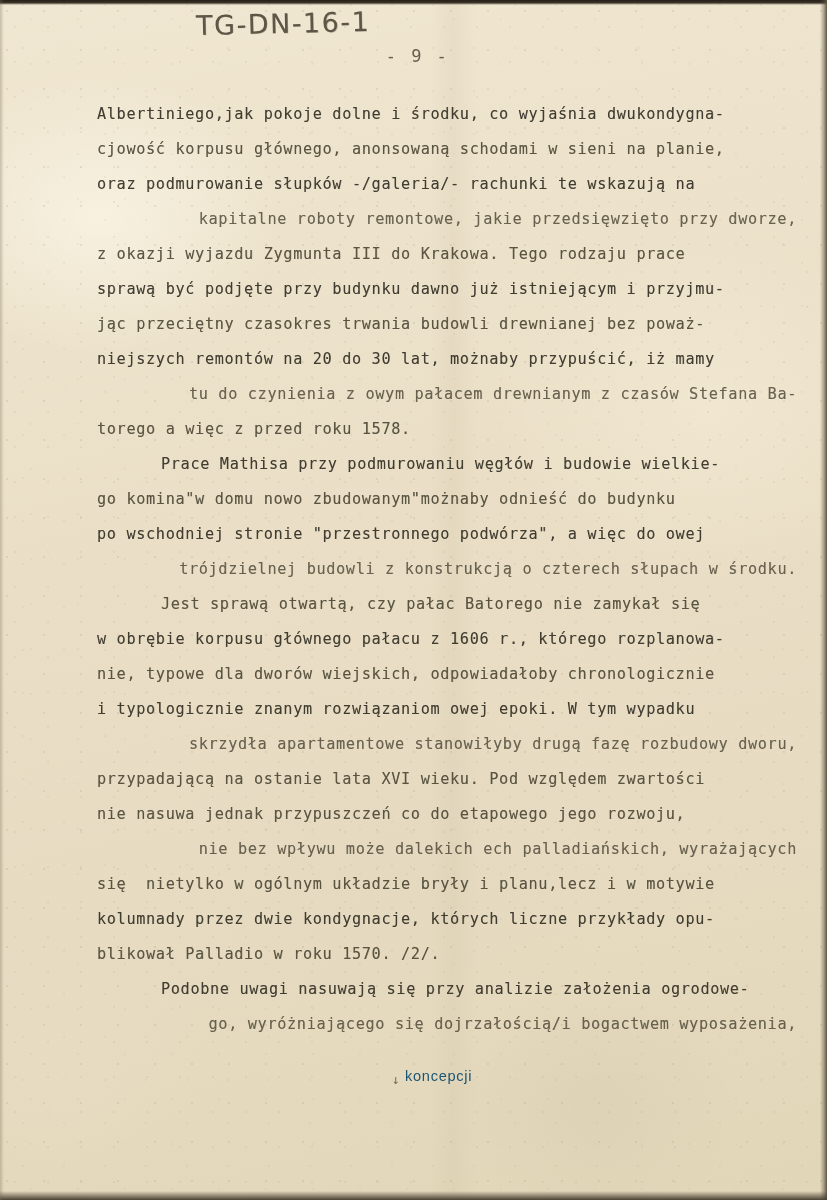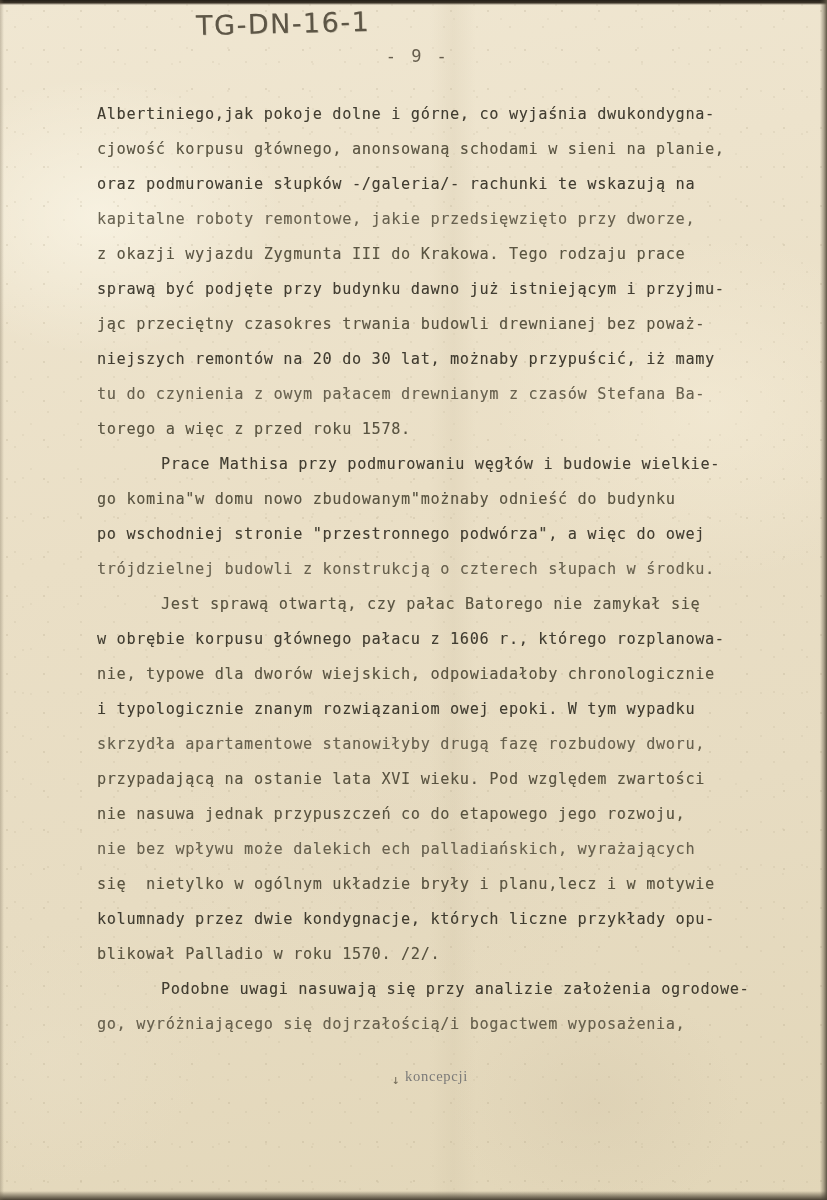--- a/index.html
+++ b/index.html
@@ -123,31 +123,31 @@
     color: #3c382e;
     white-space: pre;
     opacity: 0.92;
     text-shadow: 0.35px 0.25px 0.35px rgba(60,56,46,0.35);
   }
   .tline.indent { text-indent: 64px; }
 
   
   .ink-a { opacity: 0.95; color: #383429; }
   .ink-b { opacity: 0.88; color: #46412f; }
-  .ink-c { opacity: 0.83; color: #4e4837; }
+  .ink-c { opacity: 0.83; color: #4e4837; text-align: right; }
 
   
   .interlinear {
     position: absolute;
     left: 405px;
     top: 1068px;
-    font-family: Liberation Serif, serif;
+    font-family: Liberation Sans, sans-serif;
     font-size: 14.6px;
     letter-spacing: 0.7px;
-    color: #737373;
+    color: #0c4a6e;
     white-space: pre;
     opacity: 0.92;
   }
   .caret-mark {
     position: absolute;
     left: 392px;
     top: 1072px;
     font-family: "DejaVu Sans Mono", monospace;
     font-size: 13px;
     color: #4a4435;
@@ -177,21 +177,21 @@
   <div class="edge-top"></div>
   <div class="edge-right"></div>
   <div class="edge-bottom"></div>
   <div class="edge-left"></div>
 
   <div class="archive-mark">TG-DN-16-1</div>
 
   <div class="page-number">- 9 -</div>
 
   <div class="typescript">
-      <div class="tline ink-a">Albertiniego,jak pokoje dolne i górne, co wyjaśnia dwukondygna-</div>
+      <div class="tline ink-a">Albertiniego,jak pokoje dolne i środku, co wyjaśnia dwukondygna-</div>
       <div class="tline ink-b">cjowość korpusu głównego, anonsowaną schodami w sieni na planie,</div>
       <div class="tline ink-a">oraz podmurowanie słupków -/galeria/- rachunki te wskazują na</div>
       <div class="tline ink-c">kapitalne roboty remontowe, jakie przedsięwzięto przy dworze,</div>
       <div class="tline ink-b">z okazji wyjazdu Zygmunta III do Krakowa. Tego rodzaju prace</div>
       <div class="tline ink-a">sprawą być podjęte przy budynku dawno już istniejącym i przyjmu-</div>
       <div class="tline ink-b">jąc przeciętny czasokres trwania budowli drewnianej bez poważ-</div>
       <div class="tline ink-a">niejszych remontów na 20 do 30 lat, możnaby przypuścić, iż mamy</div>
       <div class="tline ink-c">tu do czynienia z owym pałacem drewnianym z czasów Stefana Ba-</div>
       <div class="tline ink-b">torego a więc z przed roku 1578.</div>
       <div class="tline ink-a indent">Prace Mathisa przy podmurowaniu węgłów i budowie wielkie-</div>

